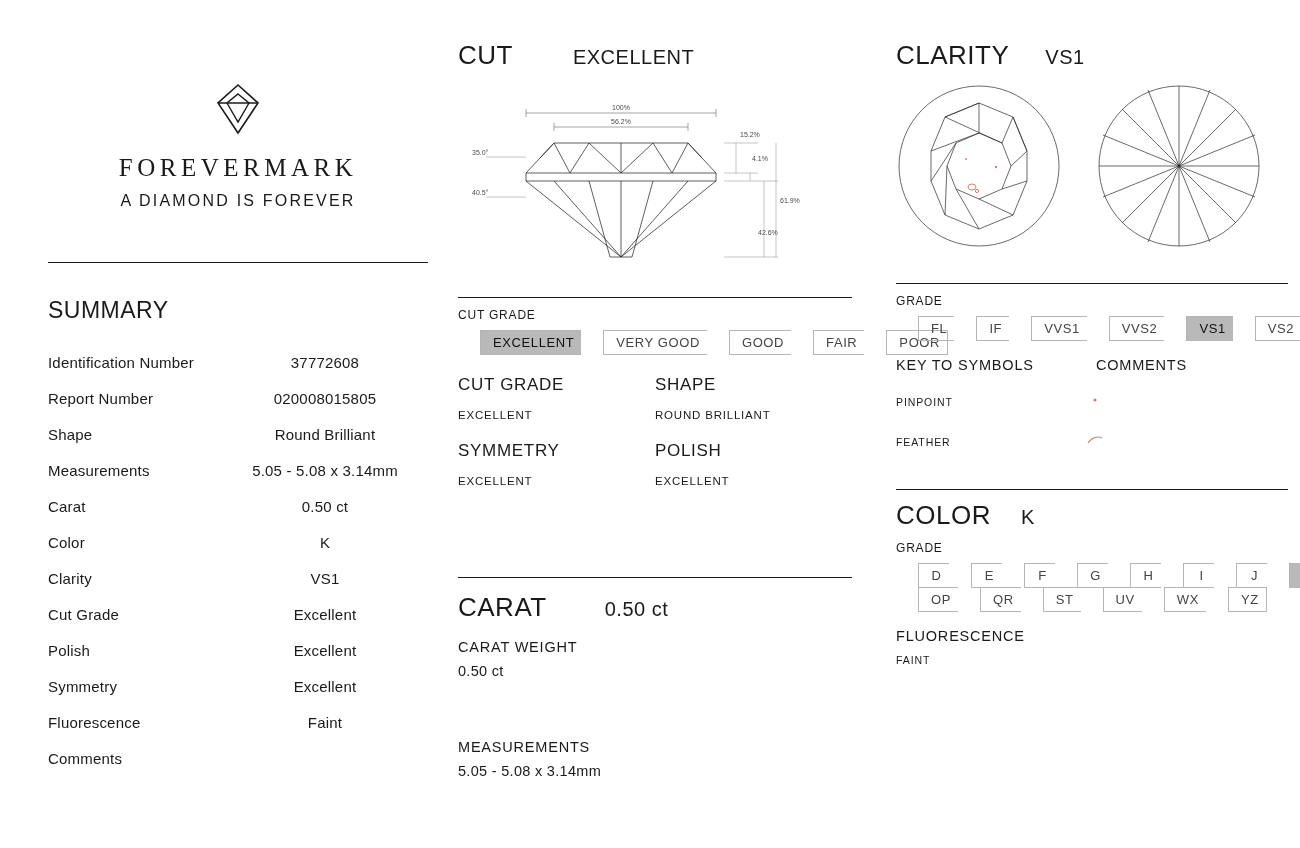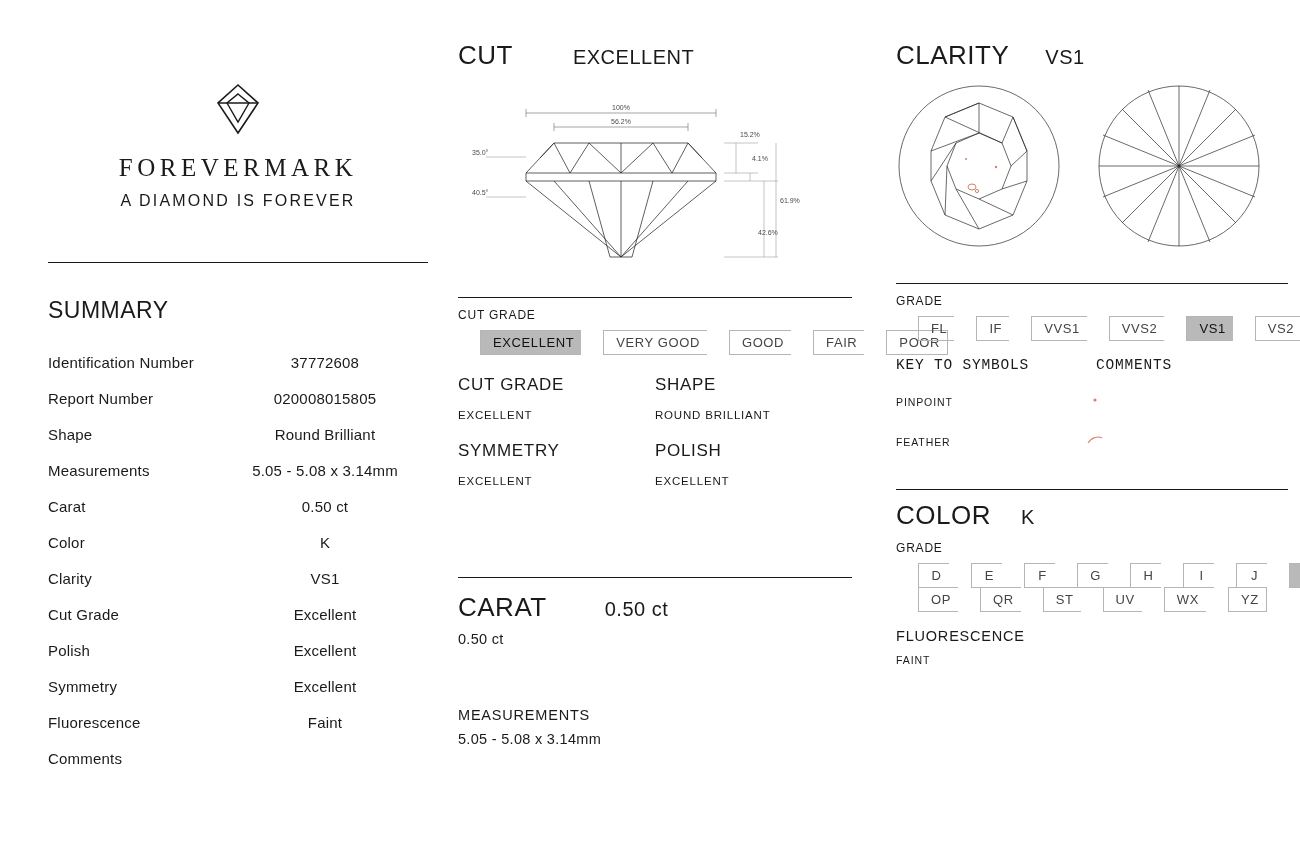--- a/index.html
+++ b/index.html
@@ -74,21 +74,21 @@
   .carat-head .sect-value { margin-left: 58px; }
   .sub-lbl { font-size: 14.5px; letter-spacing: 0.8px; margin-top: 16px; }
   .sub-val { font-size: 14.5px; letter-spacing: 0.3px; margin-top: 8px; }
 
   
   #right { left: 896px; top: 40px; width: 392px; }
   .right-head { display: flex; align-items: baseline; }
   .right-head .sect-value { margin-left: 36px; }
   .plots { display: flex; gap: 34px; margin-top: 10px; height: 196px; }
 
-  .kts { display: flex; margin-top: 16px; font-family: Liberation Mono, monospace; }
+  .kts { display: flex; margin-top: 16px; }
   .kts .c1 { width: 200px; font-size: 14.5px; letter-spacing: 0.8px; }
   .kts .c2 { font-size: 14.5px; letter-spacing: 0.8px; }
   .sym-row { display: flex; align-items: center; margin-top: 18px; }
   .sym-row .name { width: 180px; font-size: 10.5px; letter-spacing: 0.9px; }
   .sym-row .gl { width: 40px; text-align: center; }
 
   .color-head { display: flex; align-items: baseline; margin-top: 10px; }
   .color-head .sect-value { margin-left: 30px; }
   .scale.color .cell { min-width: 31px; }
   .scale.color2 { margin-top: -1px; align-items: flex-end; }
@@ -285,20 +285,21 @@
     </div>
 
     <div style="height:74px"></div>
     <div class="mid-rule"></div>
 
     <div class="carat-head">
       <div class="sect-title">CARAT</div>
       <div class="sect-value">0.50 ct</div>
     </div>
 
+    <div class="sub-lbl">CARAT WEIGHT</div>
     <div class="sub-val">0.50 ct</div>
 
     <div style="height:44px"></div>
     <div class="sub-lbl">MEASUREMENTS</div>
     <div class="sub-val">5.05 - 5.08 x 3.14mm</div>
   </div>
 
   <div class="col" id="right">
 
     <div class="right-head">

